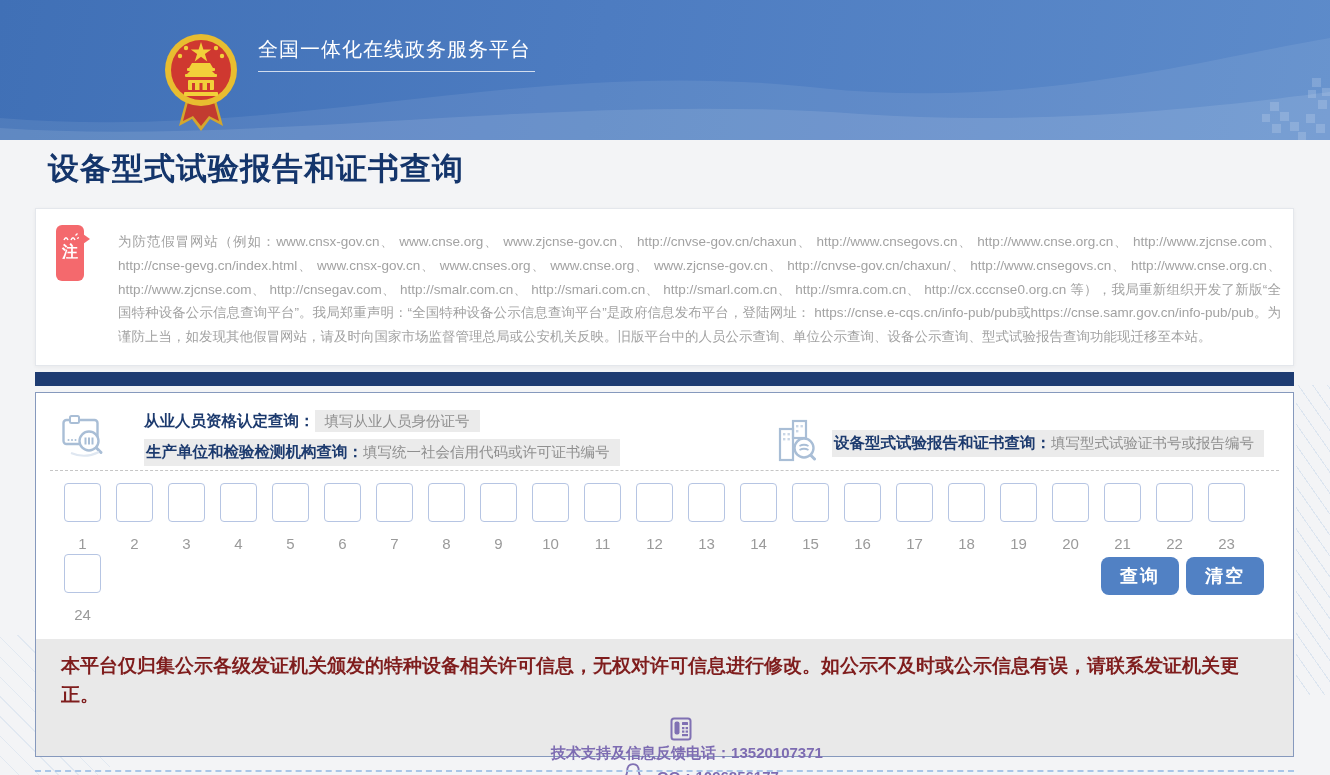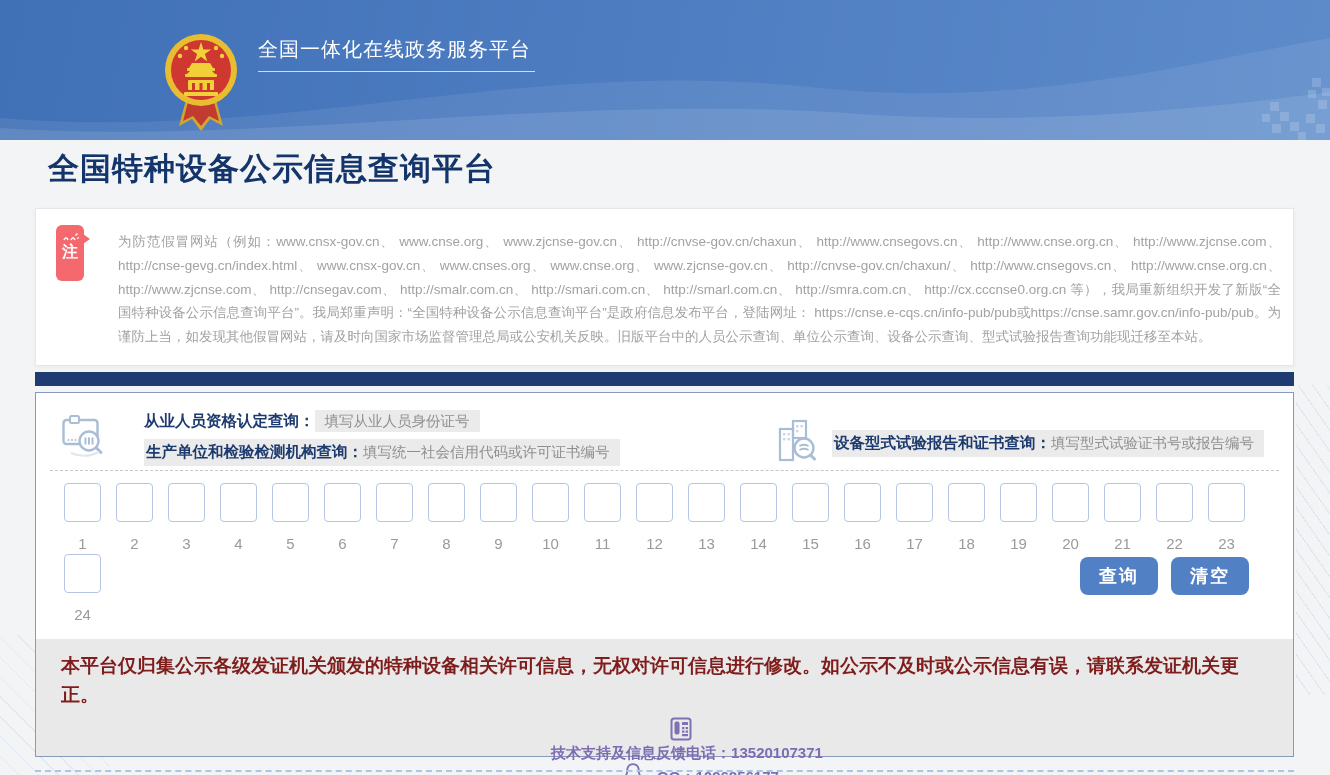--- a/index.html
+++ b/index.html
@@ -64,21 +64,21 @@
   .dashed-sep { position:absolute; left:14px; right:14px; top:77px; border-top:1px dashed #c6c6c6; }
   .cells-row1 { position:absolute; left:28px; top:90px; display:flex; gap:15px; }
   .cells-row2 { position:absolute; left:28px; top:161px; display:flex; }
   .cell { width:37px; text-align:center; }
   .cell-box {
     width:37px; height:39px; border:1px solid #b6c5e3; border-radius:4px;
     background:#fff; display:block; text-align:center; font-size:17px; color:#333; padding:0;
     font-family:inherit; outline:none;
   }
   .cell-num { margin-top:13px; font-size:15px; color:#9a9a9a; height:18px; line-height:18px; }
-  .actions { position:absolute; right:44px; top:164px; display:flex; gap:13px; }
+  .actions { position:absolute; right:29px; top:164px; display:flex; gap:7px; }
   .btn {
     width:78px; height:38px; background:#5181c4; color:#fff; font-size:18px; font-weight:bold;
     border:none; border-radius:8px; cursor:pointer; letter-spacing:2px; font-family:inherit;
   }
   .gray-footer { position:absolute; left:0; right:0; bottom:0; height:117px; background:#e9e9e9; }
   .disclaimer { margin:0; padding:12px 46px 0 25px; font-size:19px; font-weight:bold; color:#7f1d1d; line-height:29px; }
   .contact-row { display:flex; align-items:center; margin-top:8px; padding-left:32px; font-size:15px; font-weight:normal; color:#7d6cb2;flex-direction:column; }
   .contact-row .ctext { margin-left:13px; }
   .qq-gap { margin-left:40px; display:flex; align-items:center; }
   .bottom-dash { position:absolute; left:35px; width:1259px; top:770px; border-top:2px dashed #a9c6e8; }
@@ -143,21 +143,21 @@
           <rect x="35.5" y="55" width="3" height="7"></rect>
           <rect x="43" y="55" width="3" height="7"></rect>
       </g>
     </svg>
   </div>
   <div class="header-titles">
     <div class="small-title">全国一体化在线政务服务平台</div>
   </div>
 </div>
 
-<h1 class="page-title">全国特种设备公示信息查询平台</h1>
+<h1 class="page-title">设备型式试验报告和证书查询</h1>
 
 <div class="notice-card">
   <div class="notice-badge">
     <svg class="face" width="18" height="9" viewBox="0 0 18 9">
       <path d="M3 8 Q5 3.5 7 8" stroke="#fff" fill="none" stroke-width="1.5"></path>
       <path d="M10 8 Q12 3.5 14 8" stroke="#fff" fill="none" stroke-width="1.5"></path>
       <path d="M14.5 3.5 L16.5 1.5" stroke="#fff" stroke-width="1.2"></path>
       <path d="M16 6.5 L18 5.5" stroke="#fff" stroke-width="1.2"></path>
     </svg>
     <span class="zh">注</span>

